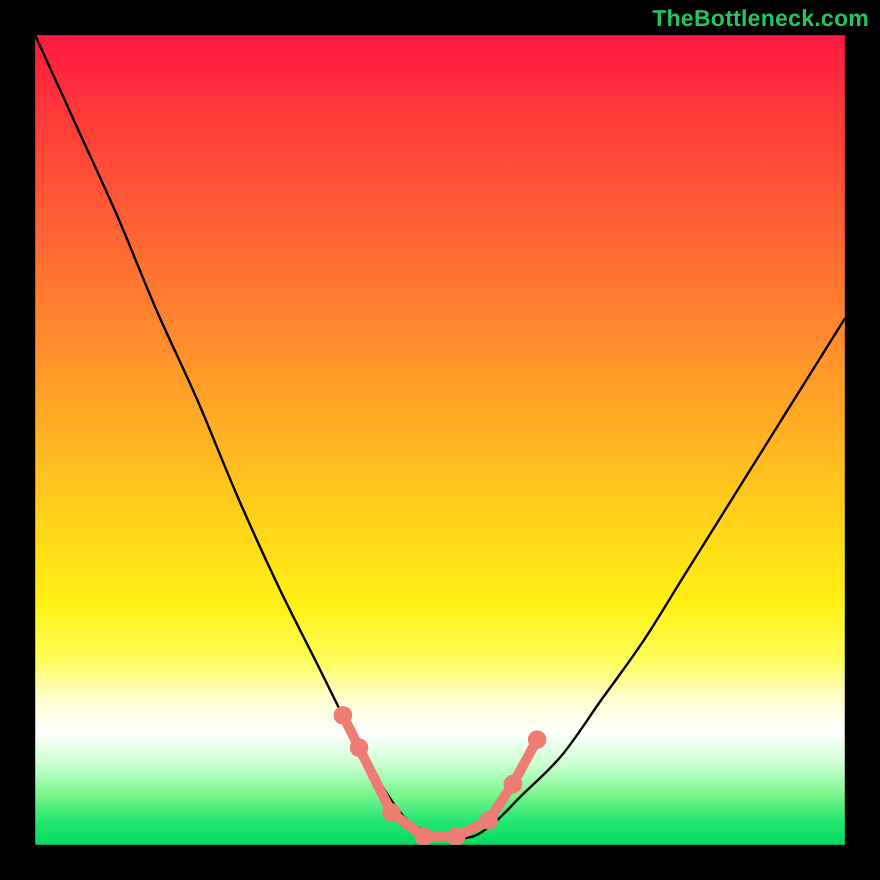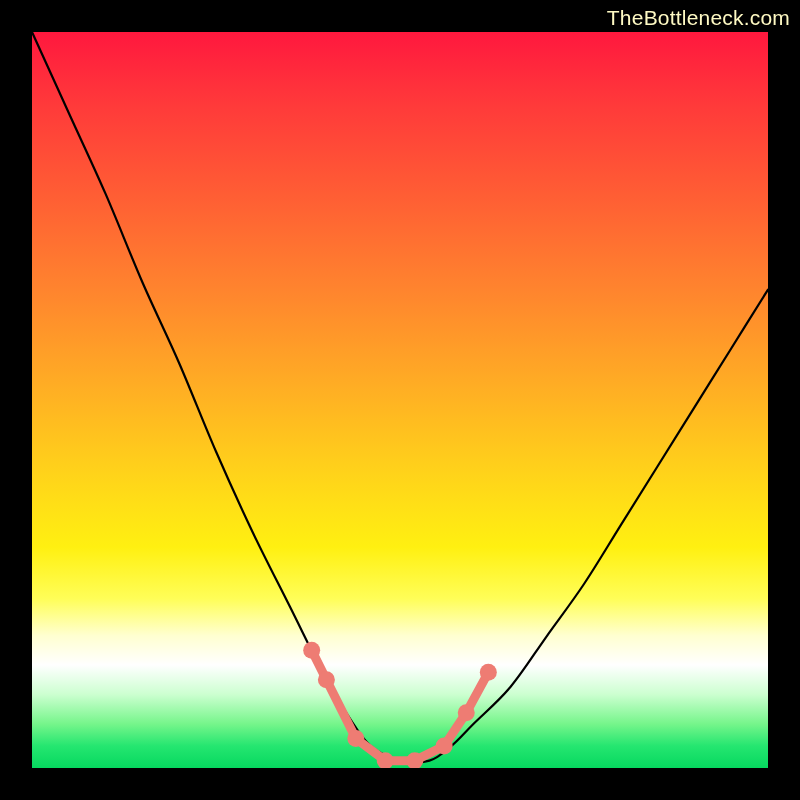--- a/index.html
+++ b/index.html
@@ -40,22 +40,22 @@
       #76f58b 94%,
       #25e670 97%,
       #06d85f 100%
     );
   }
   .watermark {
     position: absolute;
     top: 6px;
     right: 10px;
     font-size: 21px;
-    font-weight: 400;
-    color: #fef9c3;
+    font-weight: 700;
+    color: #22c55e;
     letter-spacing: 0.2px;
     user-select: none;
   }
   svg.curve {
     position: absolute;
     inset: 0;
     width: 100%;
     height: 100%;
   }
   .curve-path {

